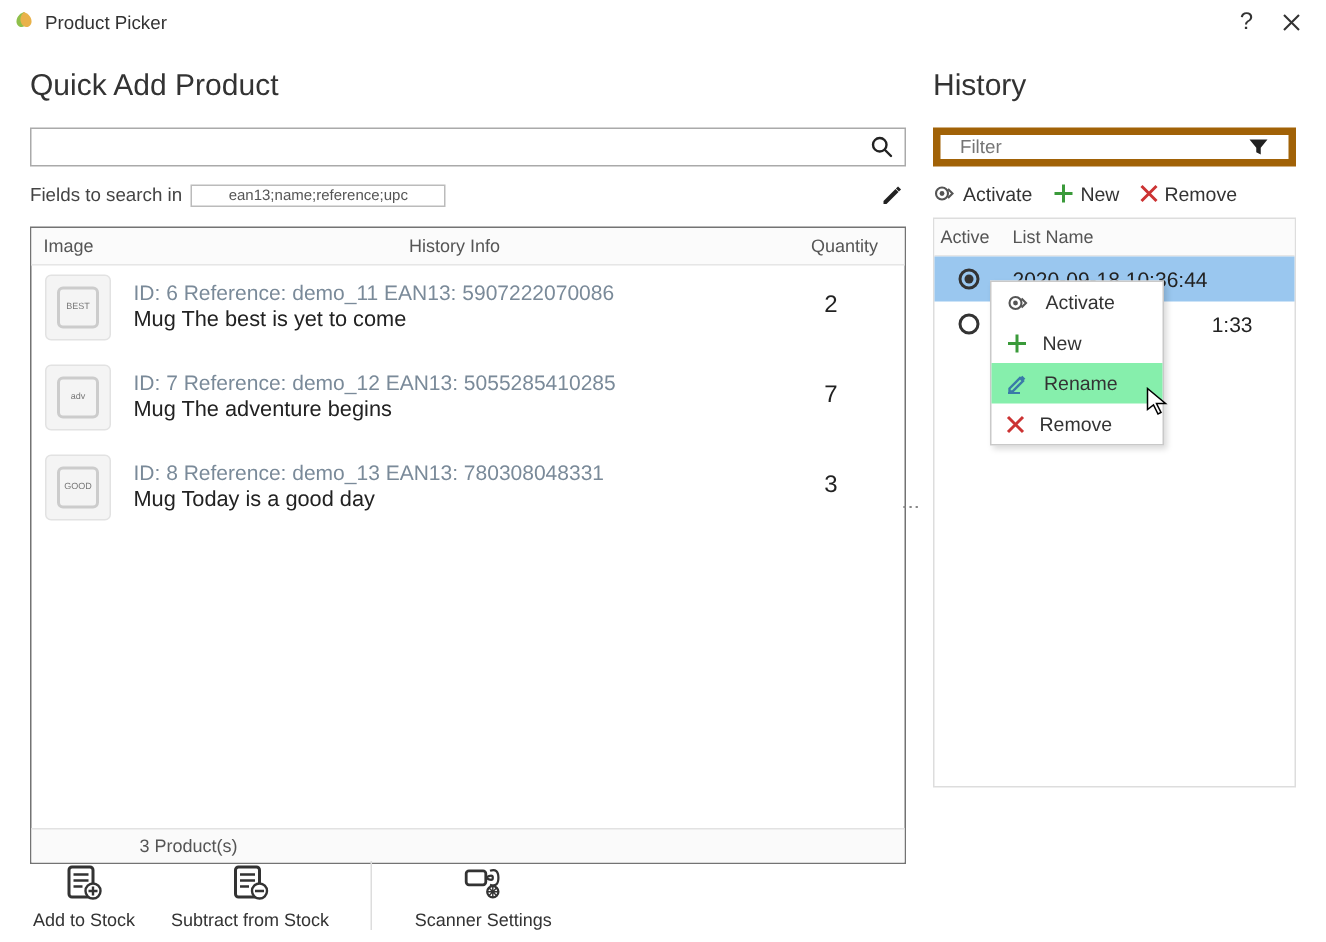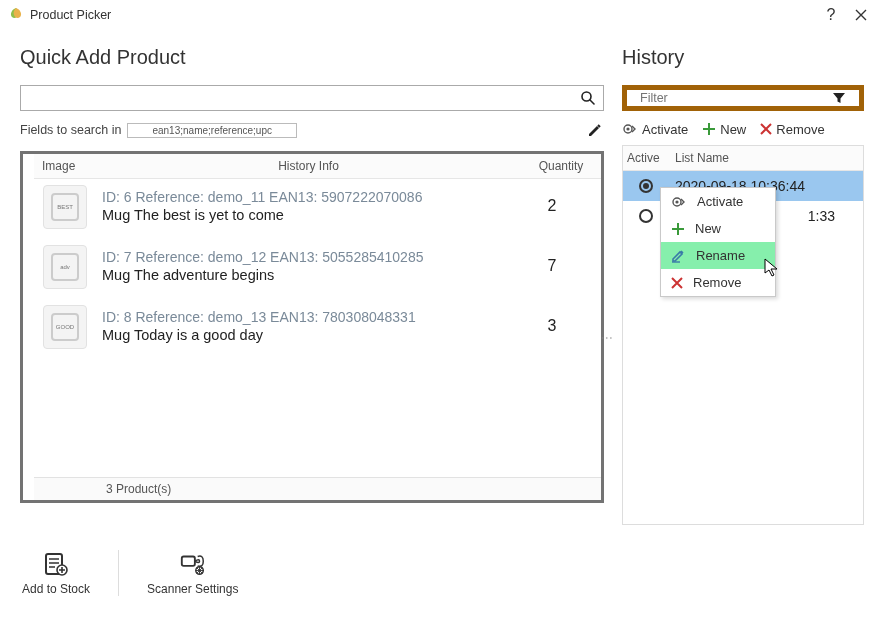--- a/index.html
+++ b/index.html
@@ -22,21 +22,21 @@
 
   .search-row { display: flex; align-items: center; border: 1px solid #aaa; height: 26px; padding: 0 6px; }
   .search-input { flex: 1; border: none; outline: none; font-size: 13px; background: transparent; }
   .icon-btn { display: inline-flex; align-items: center; justify-content: center; width: 18px; height: 18px; }
 
   .fields-row { display: flex; align-items: center; margin-top: 10px; font-size: 12.5px; color: #444; }
   .fields-box { border: 1px solid #bbb; padding: 1px 24px; margin-left: 6px; color: #555; font-size: 10px; }
   .fields-row .spacer { flex: 1; }
   .edit-icon { color: #222; }
 
-  .table-wrap { border: 3px solid #737373; margin-top: 12px; height: 352px; display: flex; flex-direction: column; padding-left: 11px; }
+  .table-wrap { border: 1px solid #737373; margin-top: 12px; height: 425px; display: flex; flex-direction: column; }
   .thead { display: flex; background: #fbfbfb; border-bottom: 1px solid #e6e6e6; font-size: 12px; color: #555; }
   .th { padding: 5px 8px; }
   .th-image { width: 62px; text-align: left; }
   .th-info { flex: 1; text-align: center; }
   .th-qty { width: 80px; text-align: center; }
   .tbody { flex: 1; overflow: hidden; }
   .row { display: flex; align-items: center; padding: 4px 0 10px 0; }
   .cell-img { width: 62px; display: flex; align-items: flex-start; justify-content: center; padding-top: 2px; }
   .mug { width: 44px; height: 44px; border-radius: 4px; background: #f4f4f4; border: 1px solid #e2e2e2; display: flex; align-items: center; justify-content: center; font-size: 6px; color: #777; text-align: center; }
   .mug-inner { width: 28px; height: 28px; border: 2px solid #ccc; border-radius: 4px; display: flex; align-items: center; justify-content: center; position: relative; }
@@ -70,21 +70,21 @@
   
   .ctx { position: absolute; left: 660px; top: 187px; width: 116px; background: #fff; border: 1px solid #c9c9c9; box-shadow: 2px 2px 4px rgba(0,0,0,0.15); z-index: 50; }
   .ctx-item { display: flex; align-items: center; height: 27px; padding: 0 10px; gap: 10px; font-size: 13px; color: #333; }
   .ctx-item.hover { background: #86efac; }
   .ctx-item svg { display: block; }
 
   
   .cursor { position: absolute; left: 764px; top: 258px; width: 16px; height: 20px; z-index: 60; pointer-events: none; }
 
   
-  .bottom { height: 70px; padding: 0 22px; display: flex; align-items: flex-start; gap: 24px; }
+  .bottom { height: 70px; padding: 0 22px; display: flex; align-items: flex-end; gap: 24px; }
   .bbtn { display: flex; flex-direction: column; align-items: center; gap: 4px; font-size: 12px; color: #333; }
   .bbtn .big-ico { width: 28px; height: 28px; display: flex; align-items: center; justify-content: center; }
   .vdiv { width: 1px; height: 46px; background: #ddd; margin: 0 4px; }
 </style>
 </head>
 <body>
 
 <div class="title-bar">
   <span class="app-icon">
     <svg width="16" height="16" viewBox="0 0 16 16">
@@ -275,20 +275,31 @@
   <div class="bbtn">
     <span class="big-ico">
       <svg width="28" height="28" viewBox="0 0 28 28">
           <rect x="4" y="4" width="16" height="20" rx="2" fill="none" stroke="#333" stroke-width="2"></rect>
           <path d="M7 9 H17 M7 13 H17 M7 17 H13" stroke="#333" stroke-width="1.6"></path>
           <circle cx="20" cy="20" r="5" fill="#fff" stroke="#333" stroke-width="1.6"></circle>
           <path d="M20 17 V23 M17 20 H23" stroke="#333" stroke-width="1.6"></path>
         </svg>
     </span>
     <span>Add to Stock</span>
+  </div>
+  <div class="bbtn">
+    <span class="big-ico">
+      <svg width="28" height="28" viewBox="0 0 28 28">
+          <rect x="4" y="4" width="16" height="20" rx="2" fill="none" stroke="#333" stroke-width="2"></rect>
+          <path d="M7 9 H17 M7 13 H17 M7 17 H13" stroke="#333" stroke-width="1.6"></path>
+          <circle cx="20" cy="20" r="5" fill="#fff" stroke="#333" stroke-width="1.6"></circle>
+          <path d="M17 20 H23" stroke="#333" stroke-width="1.8"></path>
+        </svg>
+    </span>
+    <span>Subtract from Stock</span>
   </div>
   <div class="vdiv"></div>
   <div class="bbtn">
     <span class="big-ico">
       <svg width="30" height="28" viewBox="0 0 30 28">
           <rect x="3" y="6" width="14" height="10" rx="2" fill="none" stroke="#333" stroke-width="2"></rect>
           <path d="M17 11 Q22 8 22 11 Q22 14 17 11" fill="none" stroke="#333" stroke-width="1.6"></path>
           <path d="M20 6 Q26 4 26 11 Q26 18 20 16" fill="none" stroke="#333" stroke-width="1.6"></path>
           <circle cx="22" cy="21" r="4" fill="none" stroke="#333" stroke-width="1.6"></circle>
           <path d="M22 17 V25 M18 21 H26 M19 18 L25 24 M25 18 L19 24" stroke="#333" stroke-width="1"></path>

